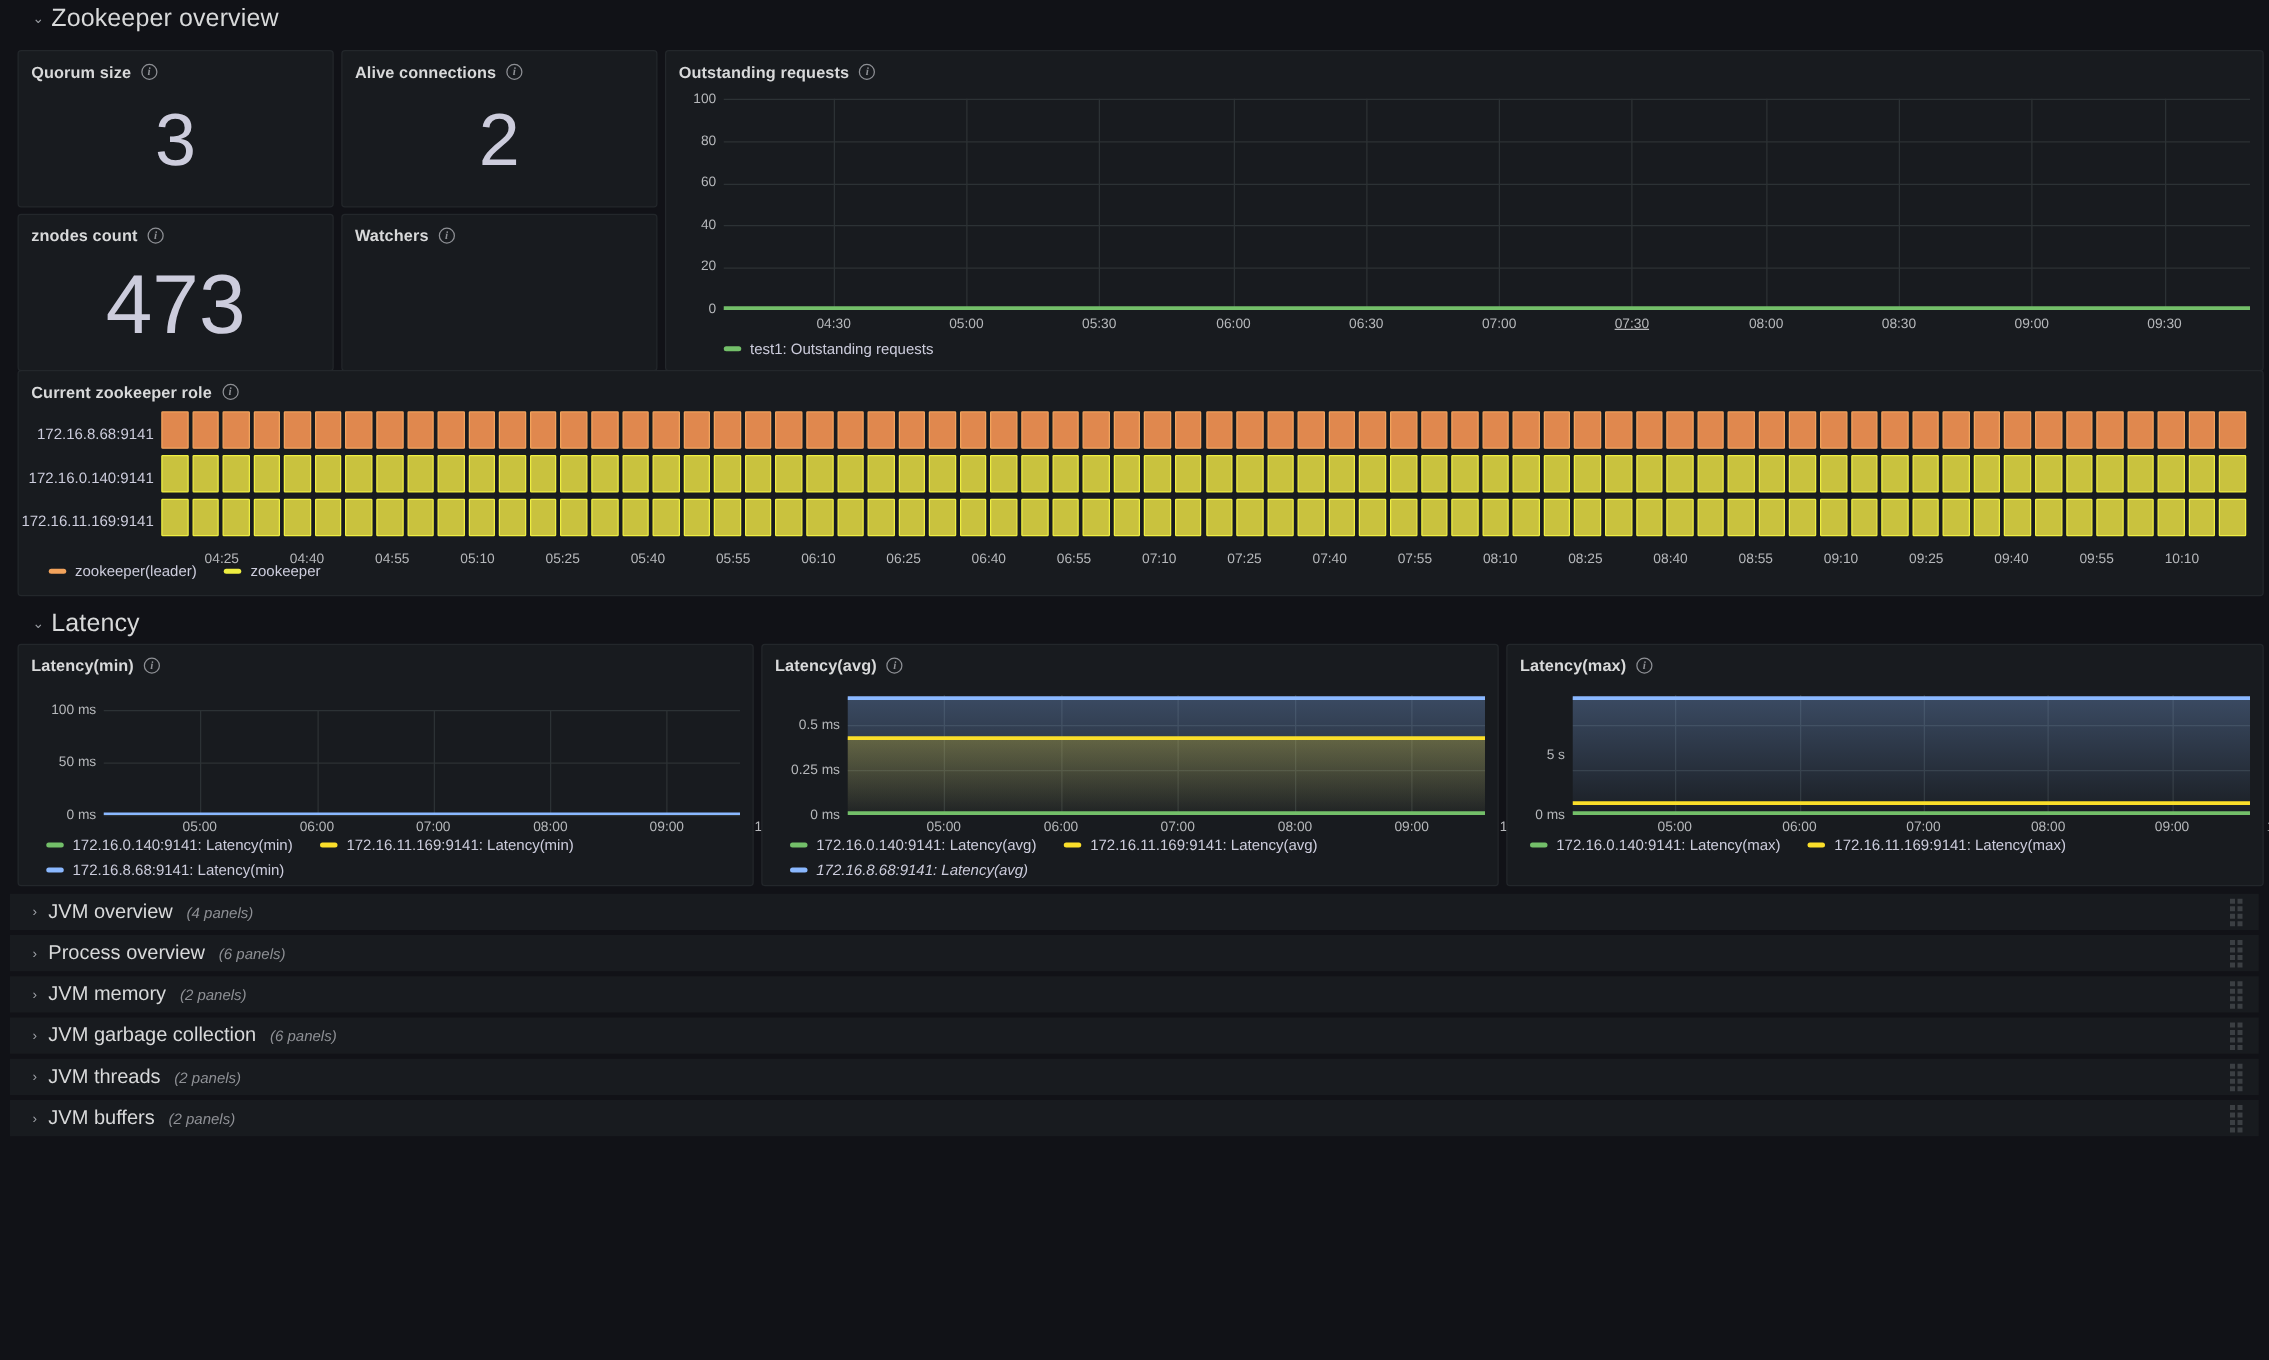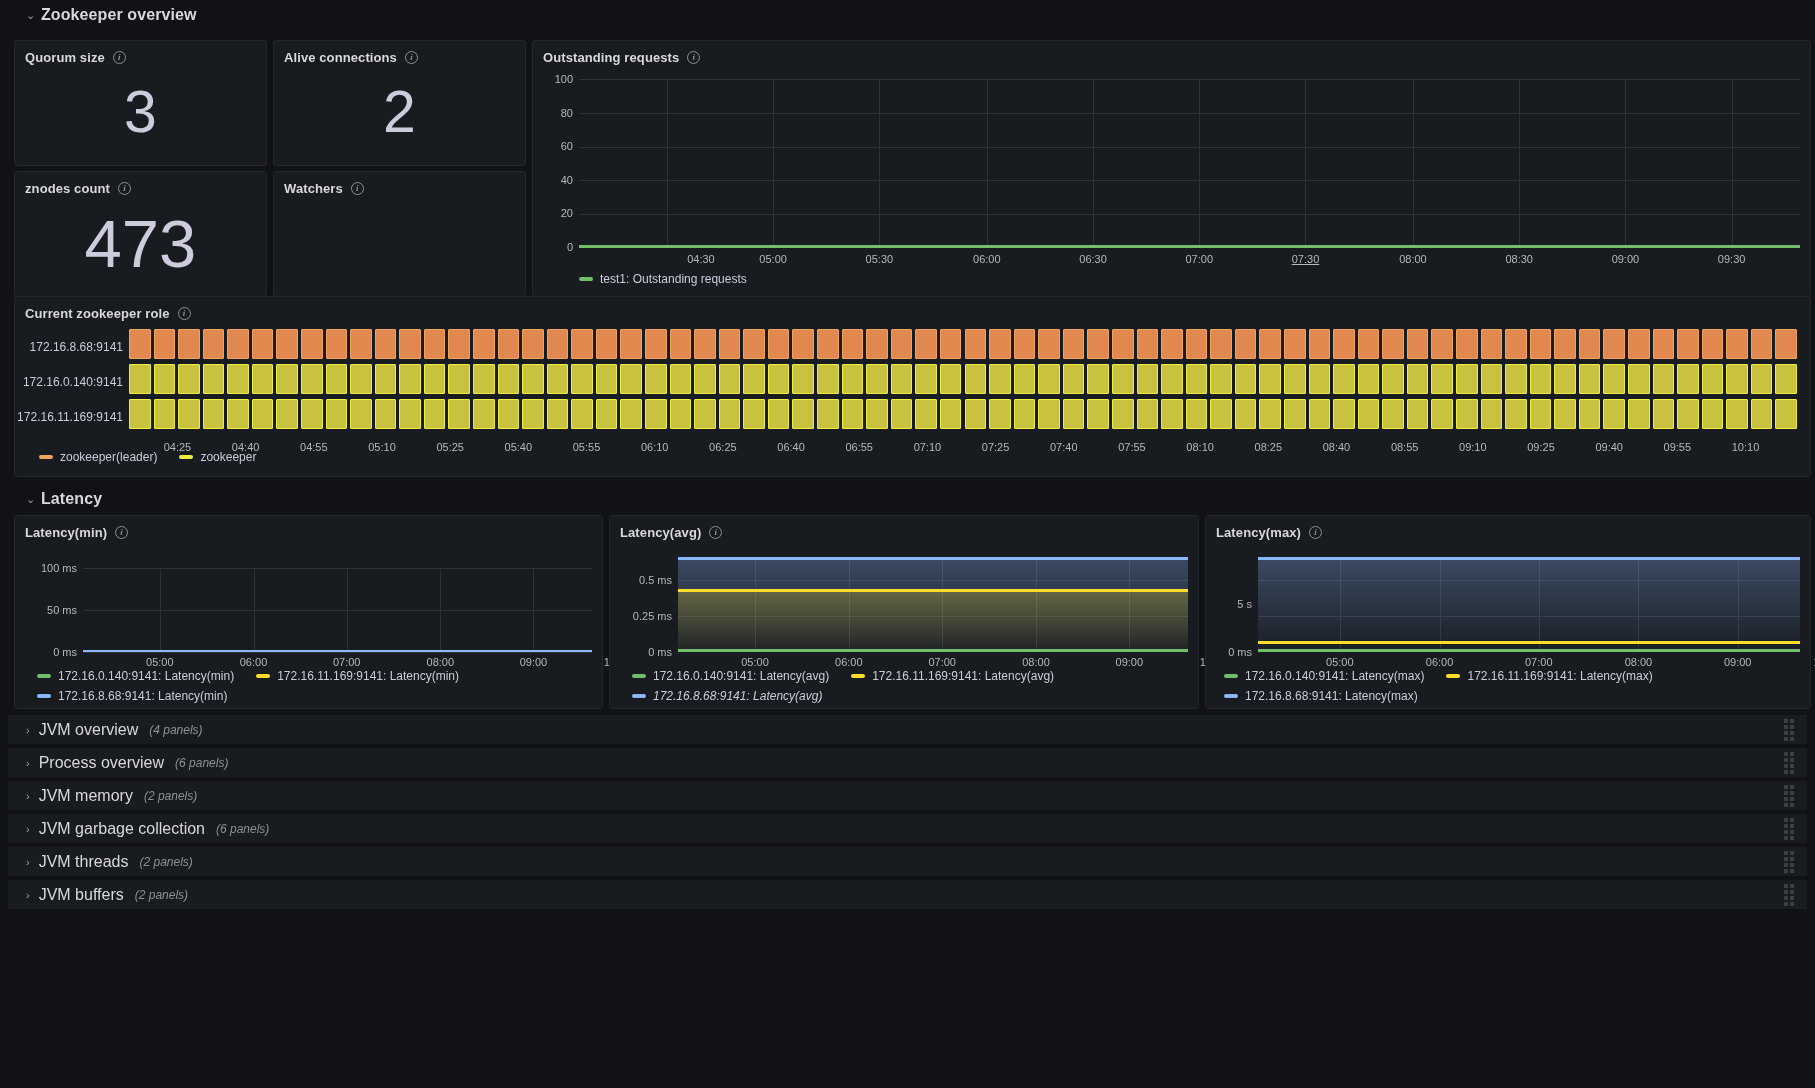--- a/index.html
+++ b/index.html
@@ -16,21 +16,21 @@
   .row-header {
     display: flex; align-items: center; gap: 7px;
     height: 30px; padding-left: 18px;
     font-size: 16px; font-weight: 500; color: #d8d9da;
     cursor: pointer;
   }
   .row-header .chev {
     font-size: 11px; color: #9fa2a8; line-height: 1;
     display: inline-block; width: 8px;
   }
-  .row-header .title { font-size: 16px; letter-spacing: .1px; font-weight: bold; }
+  .row-header .title { font-size: 20px; letter-spacing: .1px; }
 
   
   .panel {
     background: #181b1f;
     border: 1px solid #23272b;
     border-radius: 3px;
     position: relative;
   }
   .panel-header {
     display: flex; align-items: center; gap: 8px;
@@ -176,21 +176,21 @@
           <div class="gridline-v" style="left:59.5%;"></div>
           <div class="gridline-v" style="left:68.3%;"></div>
           <div class="gridline-v" style="left:77%;"></div>
           <div class="gridline-v" style="left:85.7%;"></div>
           <div class="gridline-v" style="left:94.4%;"></div>
 
           <div style="position:absolute; left:0; right:0; bottom:0; height:3px; background:#73bf69;"></div>
         </div>
 
         <div style="position:absolute; left:46px; top:182px; right:12px; height:18px;">
-          <div class="xaxis-label" style="left:7.2%;margin-left:34px;">04:30</div>
+          <div class="xaxis-label" style="left:7.2%;">04:30</div>
           <div class="xaxis-label" style="left:15.9%;">05:00</div>
           <div class="xaxis-label" style="left:24.6%;">05:30</div>
           <div class="xaxis-label" style="left:33.4%;">06:00</div>
           <div class="xaxis-label" style="left:42.1%;">06:30</div>
           <div class="xaxis-label" style="left:50.8%;">07:00</div>
           <div class="xaxis-label" style="left:59.5%;text-decoration:underline;">07:30</div>
           <div class="xaxis-label" style="left:68.3%;">08:00</div>
           <div class="xaxis-label" style="left:77%;">08:30</div>
           <div class="xaxis-label" style="left:85.7%;">09:00</div>
           <div class="xaxis-label" style="left:94.4%;">09:30</div>
@@ -619,24 +619,20 @@
       </div>
       <div class="legend-row" style="position:absolute; left:18px; top:150px; right:8px;text-align:center;">
         <div class="legend-item">
           <span class="legend-swatch" style="background:#73bf69;"></span>
           <span class="legend-text">172.16.0.140:9141: Latency(max)</span>
         </div>
         <div class="legend-item">
           <span class="legend-swatch" style="background:#fade2a;"></span>
           <span class="legend-text">172.16.11.169:9141: Latency(max)</span>
         </div>
-        <div class="legend-item" style="width:100%;">
-          <span class="legend-swatch" style="background:#8ab8ff;"></span>
-          <span class="legend-text">172.16.8.68:9141: Latency(max)</span>
-        </div>
       </div>
     </div>
   </div>
 
   <div id="collapsed-rows" style="margin-top:6px;">
       <div class="collapsed-row">
         <span class="chev">›</span>
         <span class="ctitle">JVM overview</span>
         <span class="ccount">(4 panels)</span>
         <span class="drag-handle">

